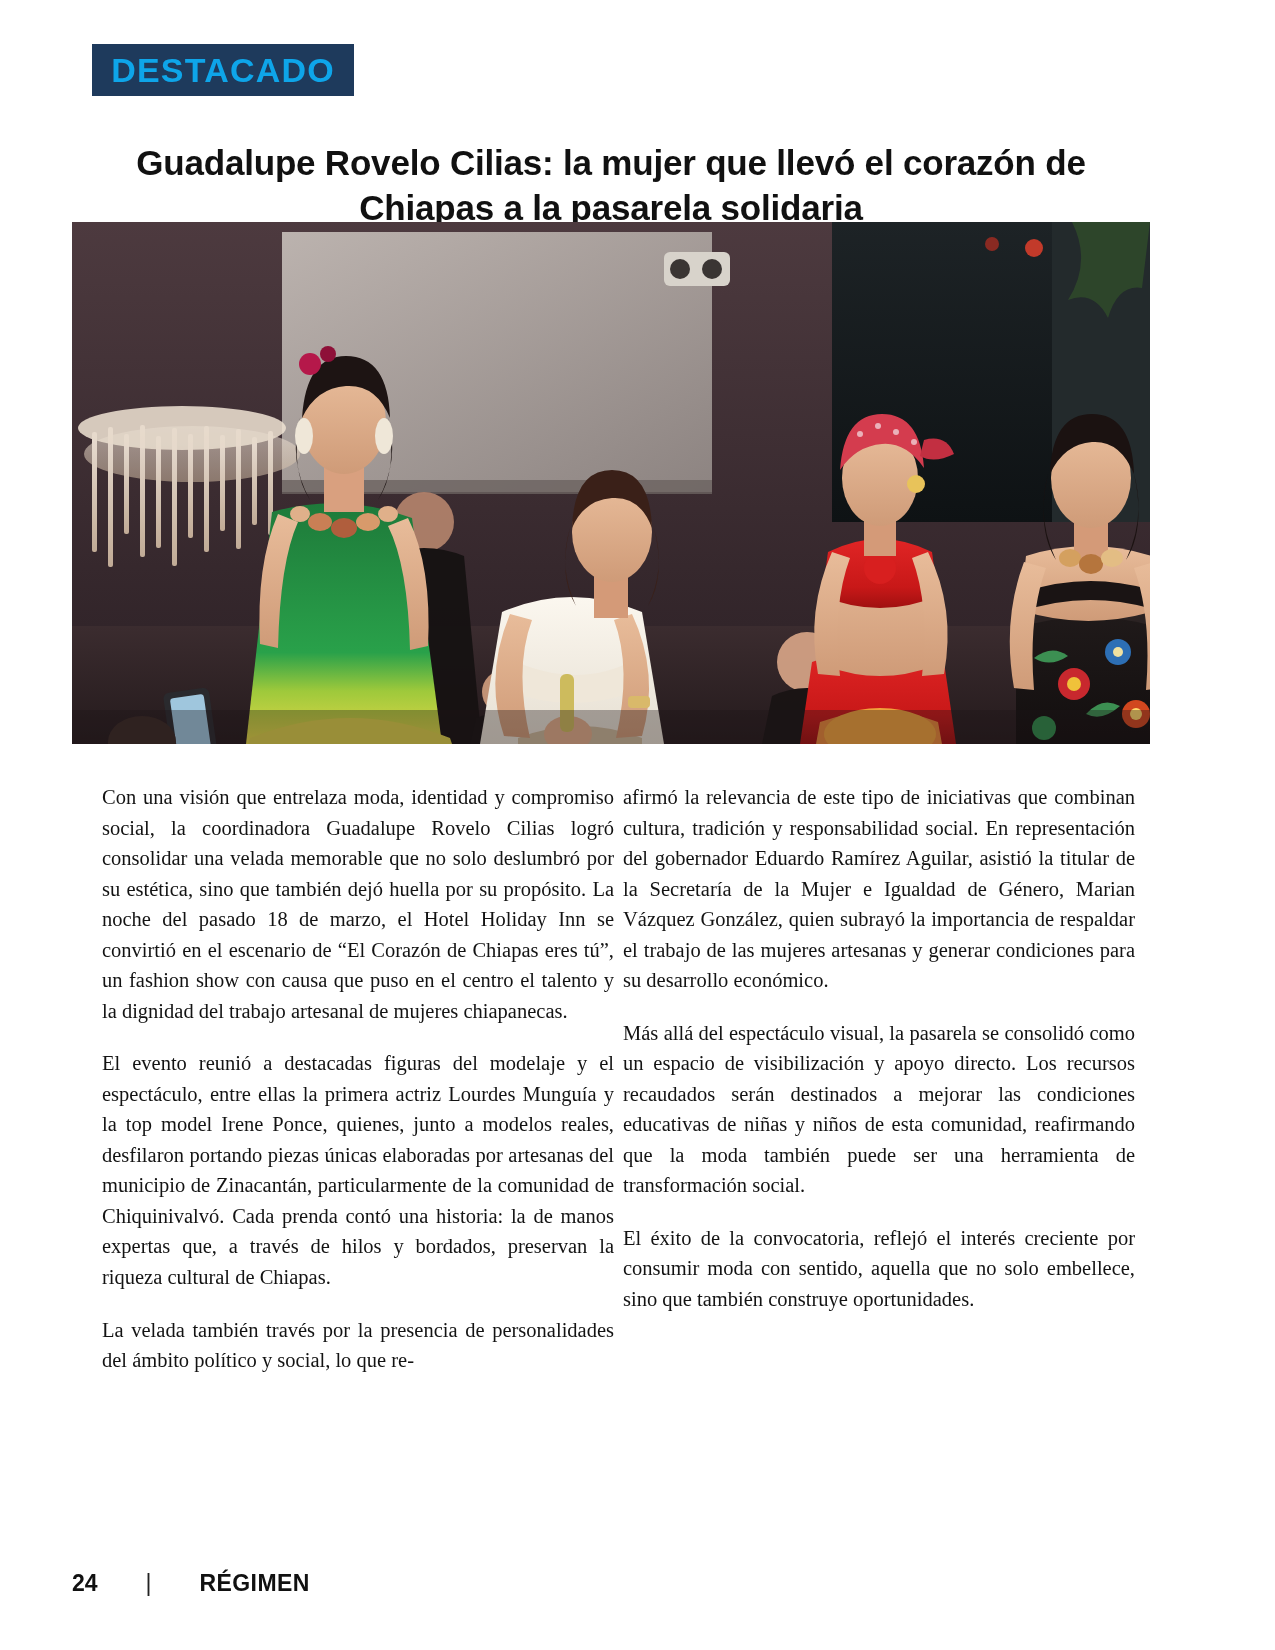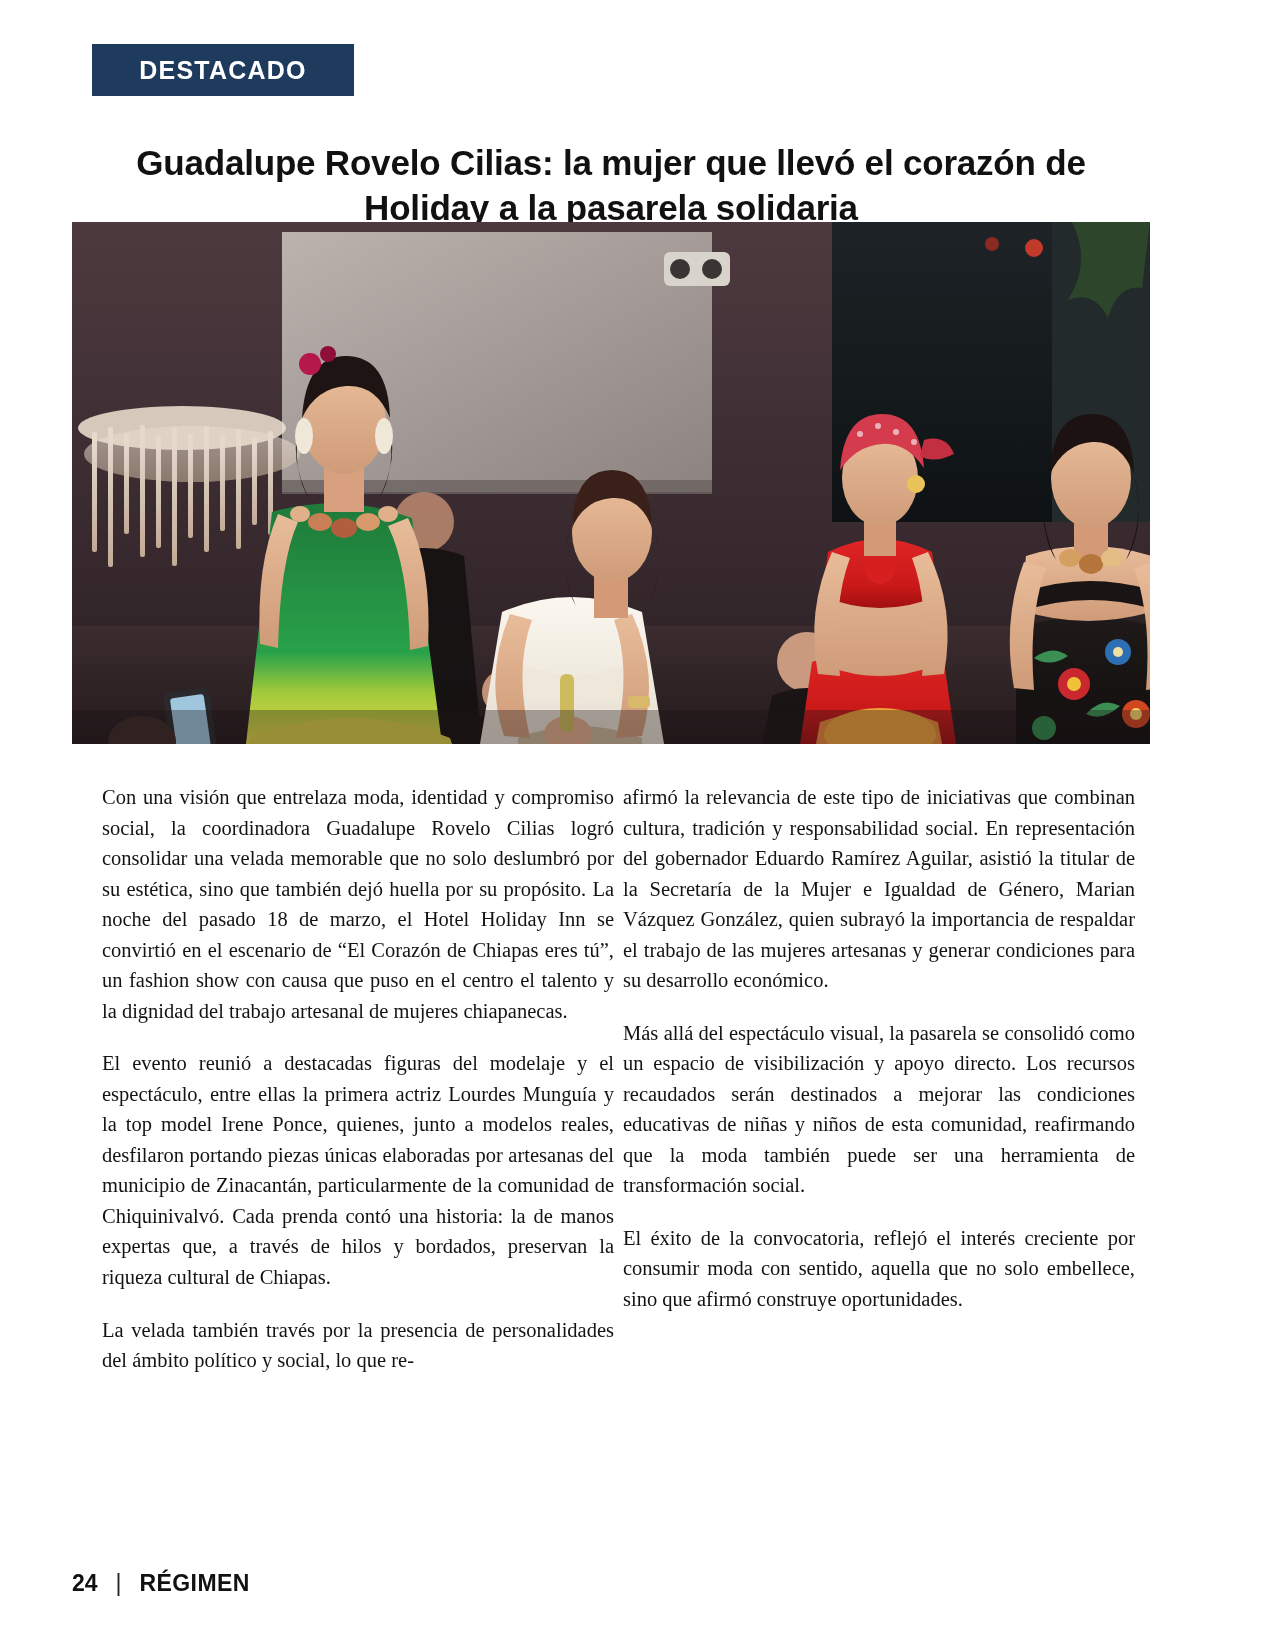--- a/index.html
+++ b/index.html
@@ -31,24 +31,24 @@
   }
 
   
   .kicker {
     position: absolute;
     left: 20px;
     top: 44px;
     width: 262px;
     height: 52px;
     background: #1e3a5c;
-    color: #ffffff;
+    color: #0ea5e9;
     font-family: "Liberation Sans", sans-serif;
     font-weight: bold;
-    font-size: 25px;
+    font-size: 34px;
     letter-spacing: 1.2px;
     display: flex;
     align-items: center;
     justify-content: center;
   }
 
   
   .headline {
     position: absolute;
     left: 8px;
@@ -114,34 +114,35 @@
     left: 0px;
     bottom: 52px;
     width: 1078px;
     height: 30px;
     display: flex;
     align-items: center;
     font-family: "Liberation Sans", sans-serif;
     font-weight: bold;
     font-size: 23px;
     color: #111;
+    gap: 30px;
   }
   .footer .pagenum { margin-right: 18px; }
   .footer .sep { margin-right: 18px; font-weight: normal; color: #222; }
   .footer .brand { letter-spacing: 0.4px; }
 </style>
 </head>
 <body>
 
 <div class="page">
   <div class="content">
 
     <div class="kicker">DESTACADO</div>
 
-    <h1 class="headline">Guadalupe Rovelo Cilias: la mujer que llevó el corazón de Holiday a la pasarela solidaria</h1>
+    <h1 class="headline">Guadalupe Rovelo Cilias: la mujer que llevó el corazón de Chiapas a la pasarela solidaria</h1>
 
     <div class="hero">
       <svg class="hero-canvas" viewBox="0 0 1078 522" preserveAspectRatio="none">
         <defs>
           <linearGradient id="wallG" x1="0" y1="0" x2="0" y2="1">
             <stop offset="0%" stop-color="#4d3a3f"></stop>
             <stop offset="55%" stop-color="#3a2b30"></stop>
             <stop offset="100%" stop-color="#2a1f24"></stop>
           </linearGradient>
           <linearGradient id="screenG" x1="0" y1="0" x2="1" y2="1">
@@ -363,21 +364,21 @@
 
     <div class="cols">
       <div class="col col-left">
         <p class="para">Con una visión que entrelaza moda, identidad y compromiso social, la coordinadora Guadalupe Rovelo Cilias logró consolidar una velada memorable que no solo deslumbró por su estética, sino que también dejó huella por su propósito. La noche del pasado 18 de marzo, el Hotel Holiday Inn se convirtió en el escenario de “El Corazón de Chiapas eres tú”, un fashion show con causa que puso en el centro el talento y la dignidad del trabajo artesanal de mujeres chiapanecas.</p>
         <p class="para">El evento reunió a destacadas figuras del modelaje y el espectáculo, entre ellas la primera actriz Lourdes Munguía y la top model Irene Ponce, quienes, junto a modelos reales, desfilaron portando piezas únicas elaboradas por artesanas del municipio de Zinacantán, particularmente de la comunidad de Chiquinivalvó. Cada prenda contó una historia: la de manos expertas que, a través de hilos y bordados, preservan la riqueza cultural de Chiapas.</p>
         <p class="para">La velada también través por la presencia de personalidades del ámbito político y social, lo que re-</p>
       </div>
       <div class="col col-right">
         <p class="para">afirmó la relevancia de este tipo de iniciativas que combinan cultura, tradición y responsabilidad social. En representación del gobernador Eduardo Ramírez Aguilar, asistió la titular de la Secretaría de la Mujer e Igualdad de Género, Marian Vázquez González, quien subrayó la importancia de respaldar el trabajo de las mujeres artesanas y generar condiciones para su desarrollo económico.</p>
         <p class="para">Más allá del espectáculo visual, la pasarela se consolidó como un espacio de visibilización y apoyo directo. Los recursos recaudados serán destinados a mejorar las condiciones educativas de niñas y niños de esta comunidad, reafirmando que la moda también puede ser una herramienta de transformación social.</p>
-        <p class="para">El éxito de la convocatoria, reflejó el interés creciente por consumir moda con sentido, aquella que no solo embellece, sino que afirmó construye oportunidades.</p>
+        <p class="para">El éxito de la convocatoria, reflejó el interés creciente por consumir moda con sentido, aquella que no solo embellece, sino que también construye oportunidades.</p>
       </div>
     </div>
 
     <div class="footer">
       <span class="pagenum">24</span>
       <span class="sep">|</span>
       <span class="brand">RÉGIMEN</span>
     </div>
 
   </div>

